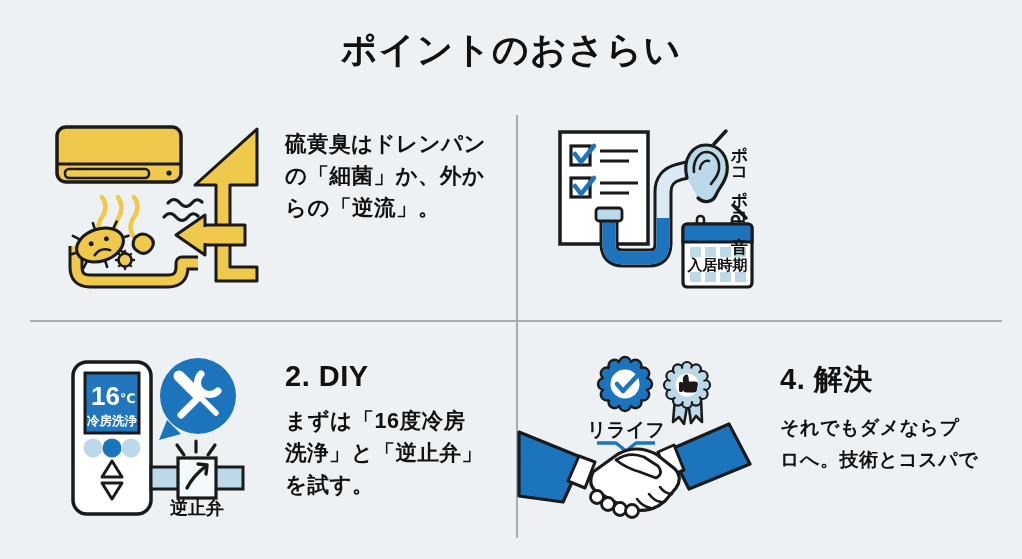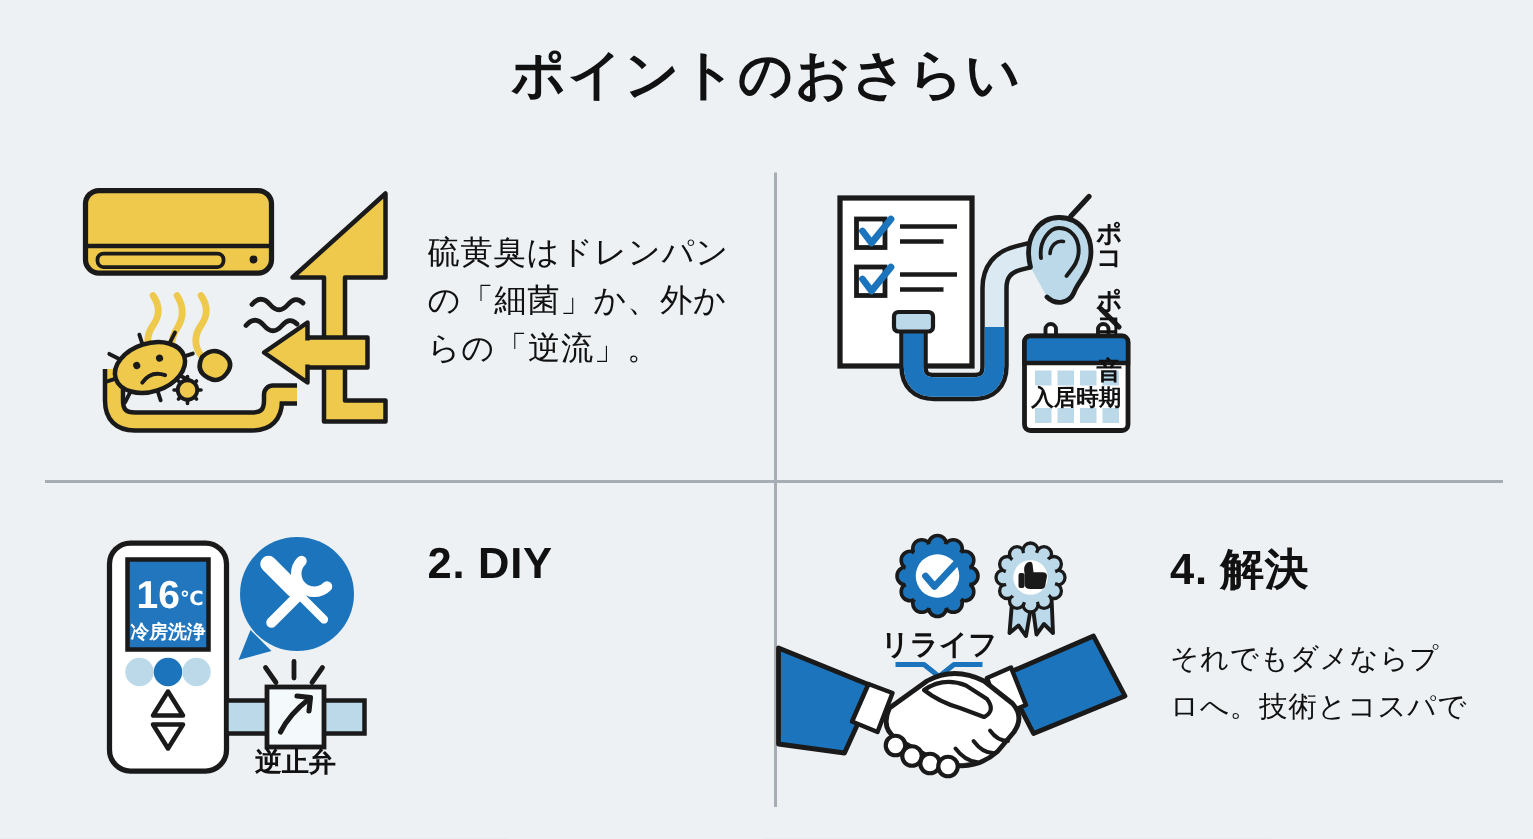--- a/index.html
+++ b/index.html
@@ -5,21 +5,21 @@
   html,body{margin:0;padding:0;}
   body{font-family:"Liberation Sans","DejaVu Sans",sans-serif;background:#d8dde0;}
   #canvas{position:relative;width:1022px;height:559px;background:#edf1f4;overflow:hidden;}
   .page-title{position:absolute;left:0;top:26px;width:1022px;text-align:center;
     font-size:36px;font-weight:800;color:#111;letter-spacing:1px;}
   .divider-v{position:absolute;left:516px;top:115px;width:2px;height:423px;background:#a6adb4;}
   .divider-h{position:absolute;left:30px;top:320px;width:972px;height:2px;background:#a6adb4;}
   .illus{position:absolute;}
   .textblock{position:absolute;color:#111;}
   .textblock h2{margin:0 0 12px 0;font-size:29px;font-weight:800;letter-spacing:0.5px;}
-  .textblock .body{font-size:21.5px;font-weight:400;line-height:32px;letter-spacing:0.5px;margin-top:24px;}
+  .textblock .body{font-size:21.5px;font-weight:700;line-height:32px;letter-spacing:0.5px;}
   .vtext{position:absolute;writing-mode:vertical-rl;text-orientation:upright;
     font-size:17px;font-weight:800;color:#111;letter-spacing:3px;line-height:1;}
   svg{display:block;}
 </style>
 </head>
 <body>
 
 <div id="canvas">
 
   <div class="page-title">ポイントのおさらい</div>
@@ -194,20 +194,25 @@
           <line x1="141" y1="100" x2="141" y2="89"></line>
           <line x1="153" y1="103" x2="160" y2="93"></line>
         </g>
         <text x="142" y="162" text-anchor="middle" font-size="18" font-weight="800" fill="#111">逆止弁</text>
       </g>
     </svg>
   </div>
 
   <div class="textblock" style="left:285px;top:360px;width:225px;">
     <h2>2. DIY</h2>
+    <div class="body">
+      <div>まずは「16度冷房</div>
+      <div>洗浄」と「逆止弁」</div>
+      <div>を試す。</div>
+    </div>
   </div>
 
   <div class="illus" style="left:517px;top:348px;width:235px;height:198px;">
     <svg width="235" height="198" viewBox="0 0 235 198">
 
       <g>
         <g>
           <circle cx="129" cy="36" r="6" fill="#1c75bc" stroke="#1a1a1a" stroke-width="2.4"></circle>
           <circle cx="126.2" cy="46.5" r="6" fill="#1c75bc" stroke="#1a1a1a" stroke-width="2.4"></circle>
           <circle cx="118.5" cy="54.2" r="6" fill="#1c75bc" stroke="#1a1a1a" stroke-width="2.4"></circle>

